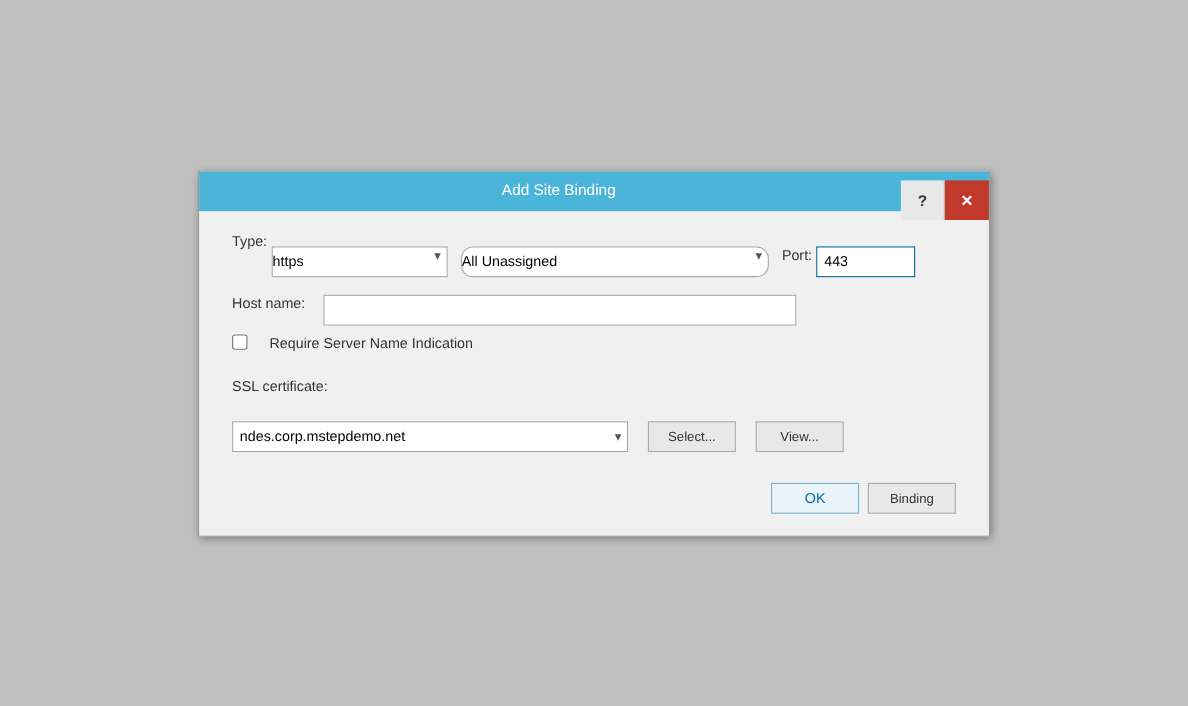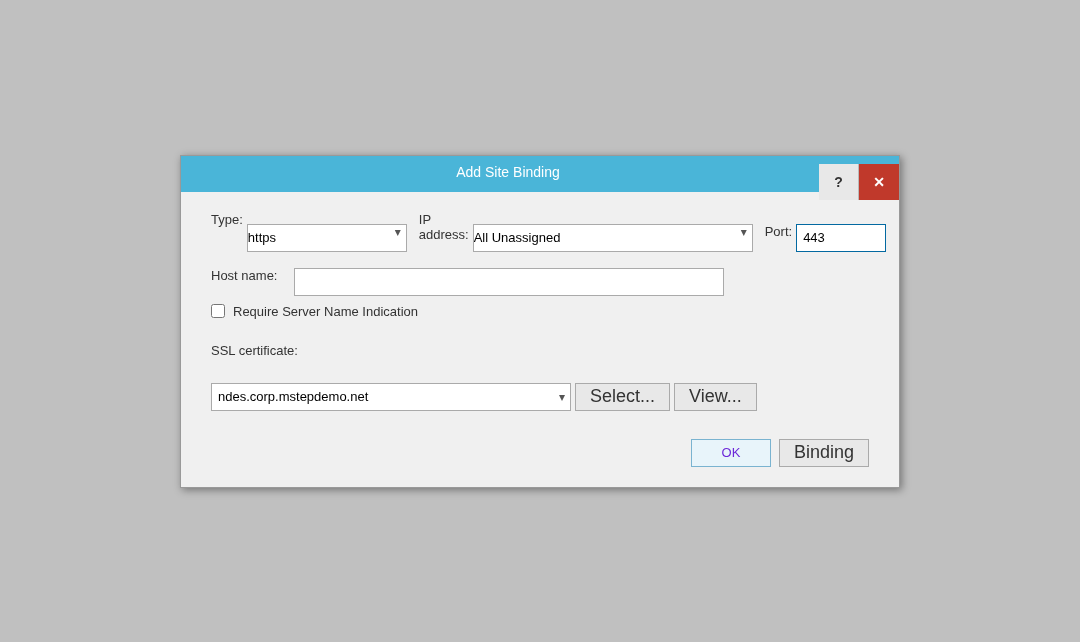--- a/index.html
+++ b/index.html
@@ -124,20 +124,21 @@
       font-size: 13px;
       margin-top: 12px;
     }
 
     .type-select {
       width: 160px;
     }
 
     .ip-select {
       width: 280px;
+      border-radius: 11px;
     }
 
     .port-input {
       width: 90px;
       height: 28px;
       border: 1px solid #0369a1;
       padding: 4px 6px;
       background: #fff;
       font-size: 13px;
     }
@@ -147,34 +148,34 @@
       height: 28px;
       border: 1px solid #aaa;
       padding: 4px 6px;
       background: #fff;
       font-size: 13px;
     }
 
     .checkbox-row {
       display: flex;
       align-items: center;
-      gap: 8px;
+      gap: 20px;
       margin-bottom: 24px;
     }
 
     .checkbox-row input[type="checkbox"] {
       width: 14px;
       height: 14px;
       cursor: pointer;
     }
 
     .ssl-row {
       display: flex;
       align-items: flex-end;
-      gap: 4px;
+      gap: 18px;
       margin-bottom: 24px;
     }
 
     .ssl-select-wrapper {
       position: relative;
       display: inline-block;
     }
 
     .ssl-select-wrapper::after {
       content: '▾';
@@ -199,40 +200,40 @@
       cursor: pointer;
     }
 
     .dialog-action-btn {
       height: 28px;
       min-width: 80px;
       border: 1px solid #aaa;
       background: #e8e8e8;
       padding: 0 14px;
       cursor: pointer;
-      font-size: 18px;
+      font-size: 12px;
       color: #333;
     }
 
     .bottom-row {
       display: flex;
       justify-content: flex-end;
       gap: 8px;
       padding-top: 4px;
     }
 
     .ok-btn {
       min-width: 80px;
       height: 28px;
       border: 1px solid #7ab3d0;
       background: #e8f4fa;
       padding: 0 14px;
       cursor: pointer;
       font-size: 13px;
-      color: #6d28d9;
+      color: #0369a1;
     }
 
     .spacer {
       margin-bottom: 8px;
       gap: 17px;
     }
   </style>
 </head>
 <body>
 
@@ -253,21 +254,20 @@
         <label class="form-label">Type:</label>
         <div class="select-wrapper">
           <select class="type-select">
             <option value="https" selected="">https</option>
             <option value="http">http</option>
           </select>
         </div>
       </div>
 
       <div class="form-group">
-        <label class="form-label">IP address:</label>
         <div class="select-wrapper">
           <select class="ip-select">
             <option value="All Unassigned" selected="">All Unassigned</option>
           </select>
         </div>
       </div>
 
       <div class="form-group">
         <label class="form-label">Port:</label>
         <input type="text" class="port-input" value="443" style="">

